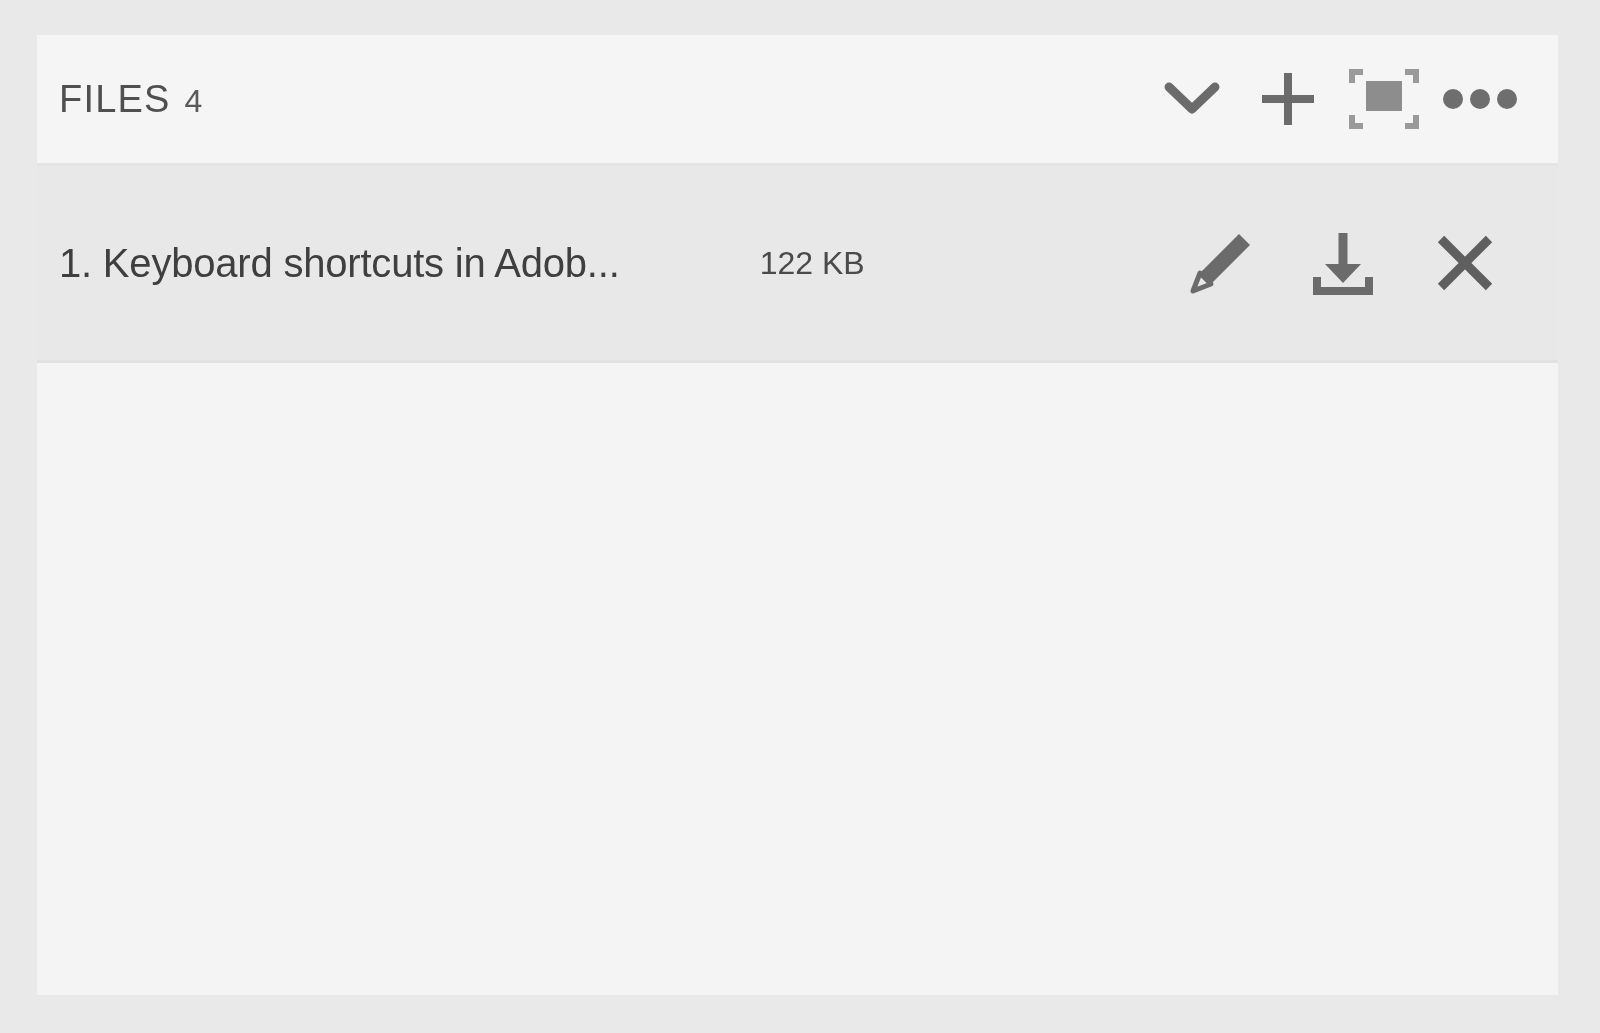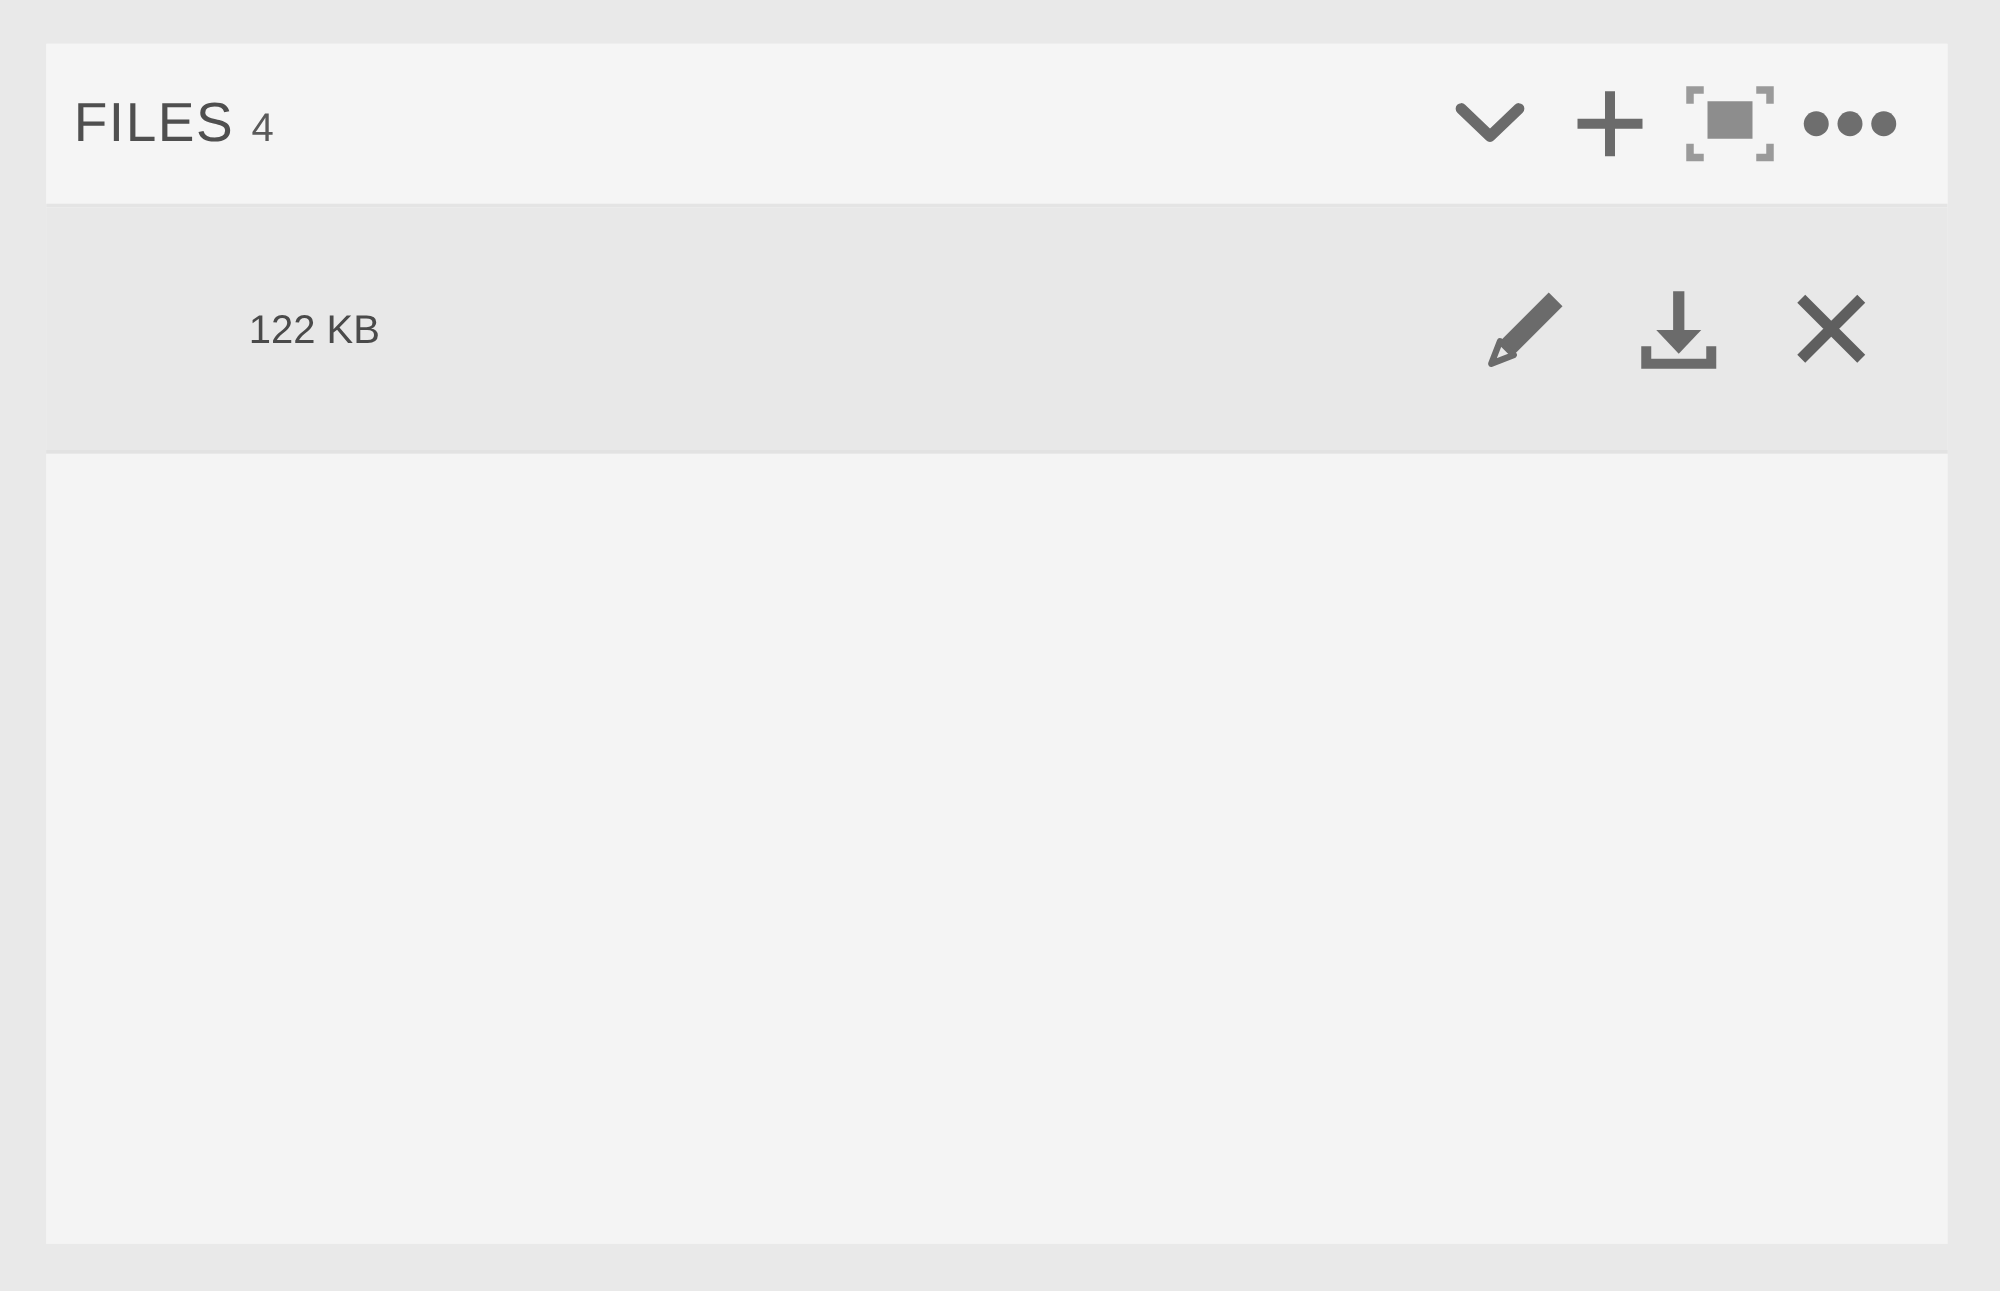--- a/index.html
+++ b/index.html
@@ -47,21 +47,21 @@
   }
 
   .panel-title-wrap {
     display: flex;
     align-items: baseline;
     gap: 14px;
     white-space: nowrap;
   }
 
   .panel-title {
-    font-size: 44px;
+    font-size: 38px;
     letter-spacing: 1.2px;
     color: #4f4f4f;
     font-weight: 400;
   }
 
   .panel-count {
     font-size: 32px;
     color: #5a5a5a;
     font-weight: 400;
   }
@@ -199,20 +199,21 @@
           </span>
         </div>
 
       </div>
     </div>
 
     <div class="file-list">
 
       <div class="file-row">
 
+        <span class="file-name">1. Keyboard shortcuts in Adob...</span>
 
         <span class="file-size">122 KB</span>
 
         <div class="row-actions">
 
           <div class="row-btn">
             <span>
               <svg width="74" height="74" viewBox="0 0 74 74">
                 <path d="M55 8 L66 19 L27 58 L16 47 Z" fill="#6b6b6b"></path>
                 <path d="M16 47 L27 58 L9 65 Z" fill="none" stroke="#6b6b6b" stroke-width="5" stroke-linejoin="round"></path>

